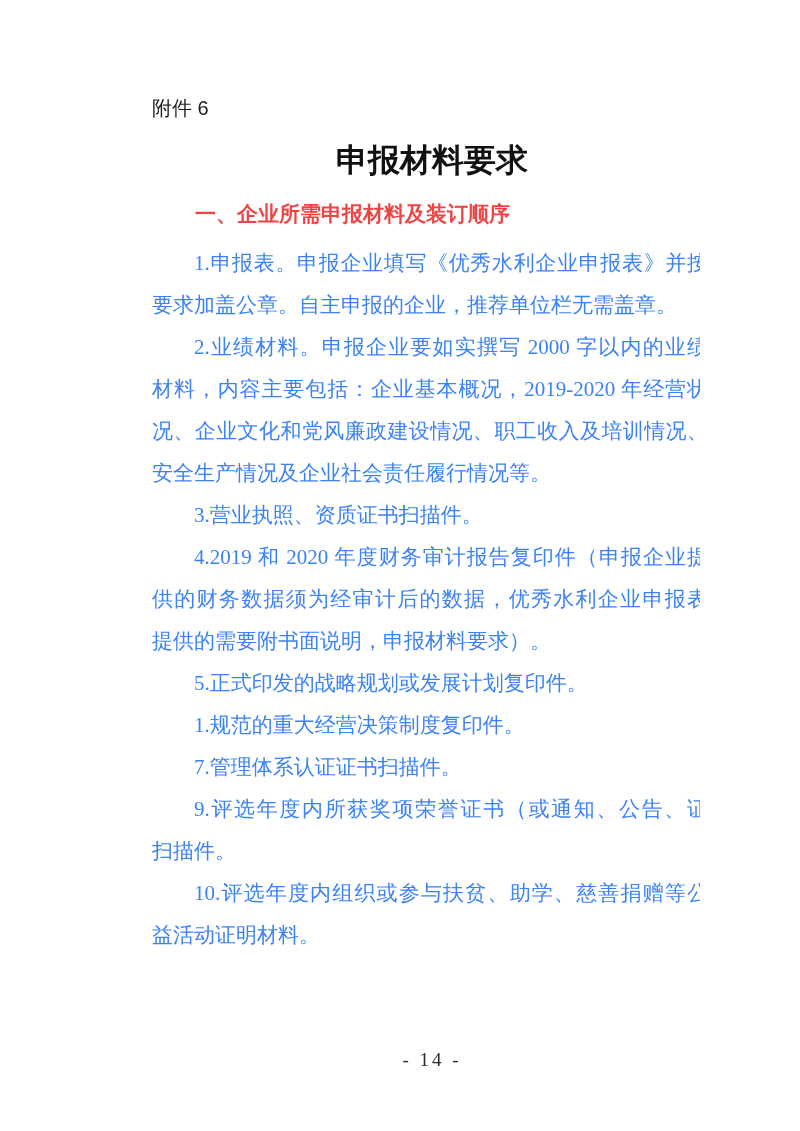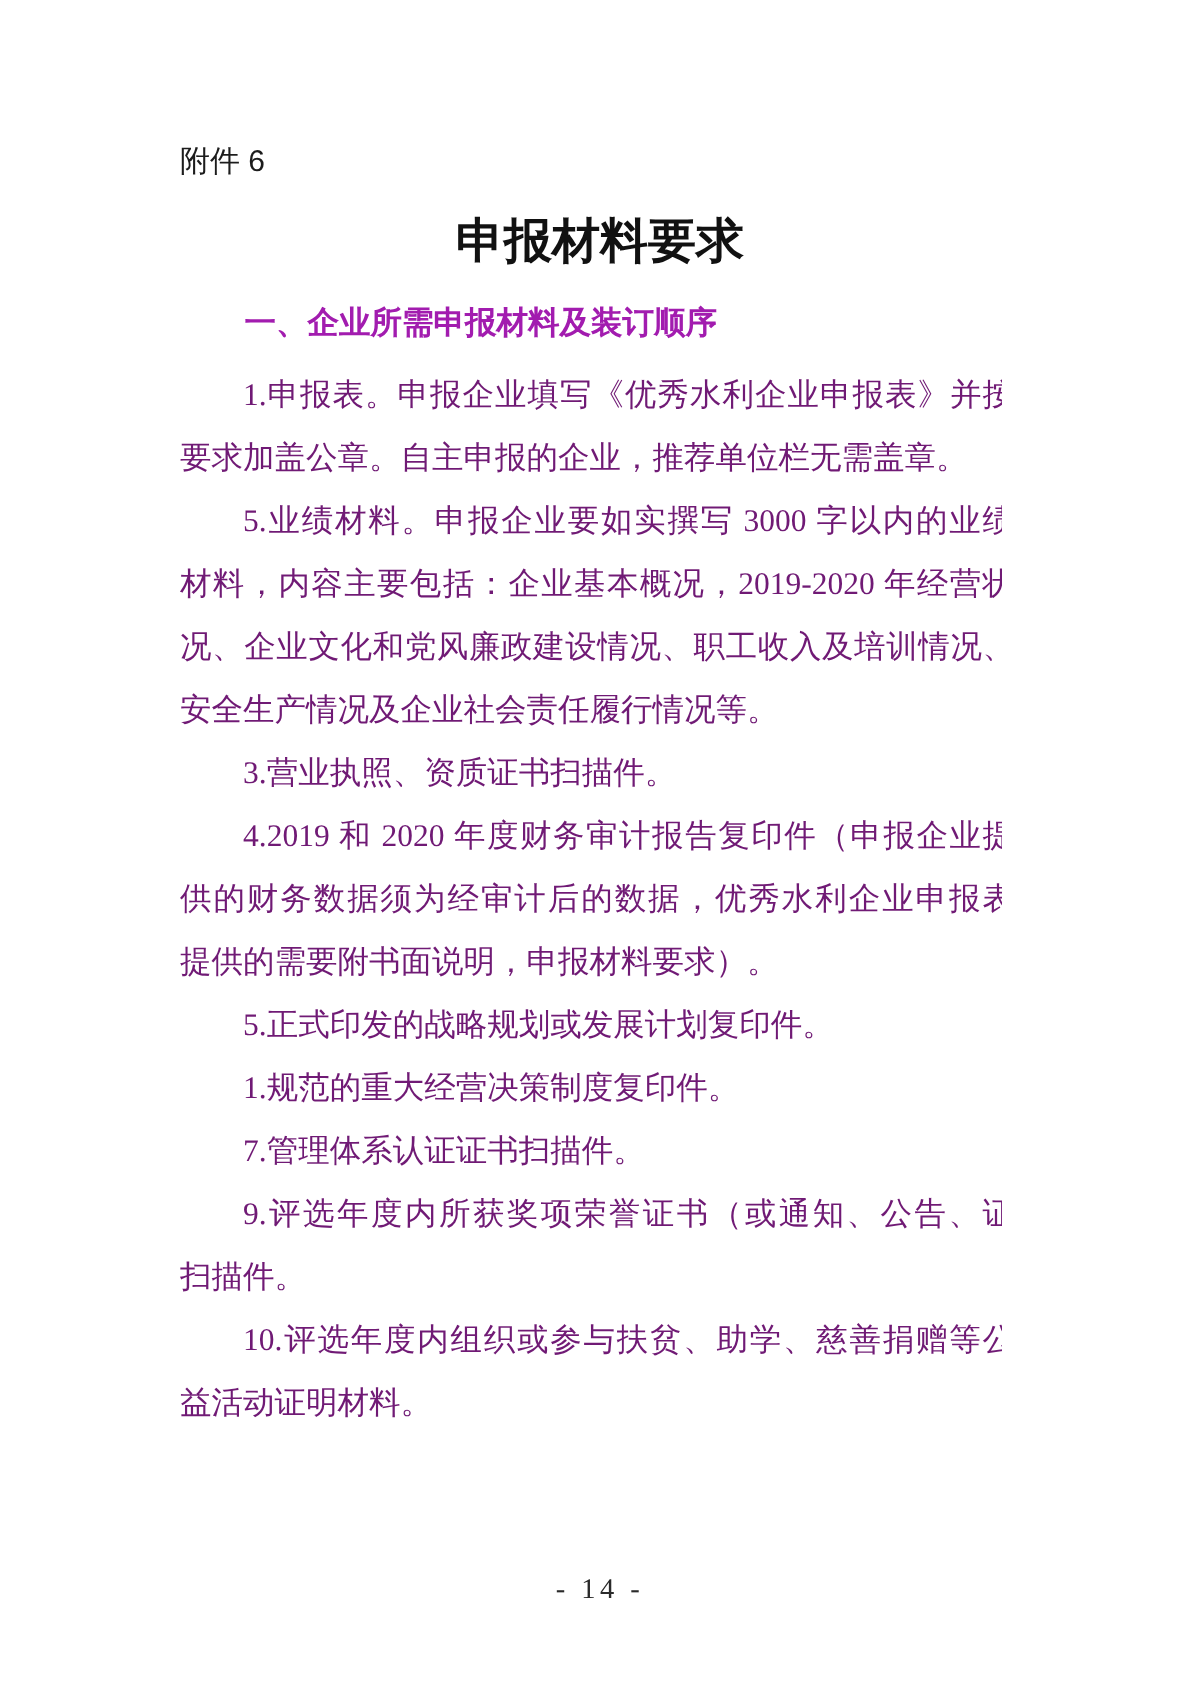--- a/index.html
+++ b/index.html
@@ -5,20 +5,21 @@
   * { margin: 0; padding: 0; box-sizing: border-box; }
   html, body { background: #ffffff; }
   .page {
     position: relative;
     width: 668px;
     height: 1131px;
     background: #ffffff;
     overflow: hidden;
     color: #1c1c1c;
     font-family: "Liberation Serif", "DejaVu Serif", serif;
+    margin-left: 32px;
   }
   .attachment-label {
     position: absolute;
     left: 120px;
     top: 93px;
     font-family: "Liberation Sans", "DejaVu Sans", sans-serif;
     font-size: 20px;
     line-height: 30px;
     color: #1c1c1c;
   }
@@ -33,41 +34,41 @@
     font-size: 32px;
     line-height: 44px;
     color: #111111;
   }
   .section-heading {
     position: absolute;
     left: 120px;
     top: 196px;
     width: 560px;
     text-indent: 43px;
-    font-family: Liberation Sans, sans-serif;
+    font-family: Liberation Mono, monospace;
     font-weight: 700;
     font-size: 21px;
     line-height: 40px;
-    color: #a21caf;
+    color: #ef4444;
   }
   .body-text {
     position: absolute;
     left: 120px;
     top: 242px;
     width: 556px;
   }
   .ln {
     width: 556px;
     height: 42px;
     font-size: 21px;
     line-height: 42px;
     text-align: justify;
     text-align-last: left;
     white-space: nowrap;
-    color: #701a75;
+    color: #3b82f6;
   }
   .ln.just { text-align-last: justify; white-space: normal; overflow: hidden; }
   .ln.indent { text-indent: 2em; }
   .page-number {
     position: absolute;
     left: 0;
     top: 1046px;
     width: 800px;
     text-align: center;
     font-size: 19px;
@@ -85,21 +86,21 @@
 
   <h1 class="doc-title">申报材料要求</h1>
 
   <div class="section-heading">一、企业所需申报材料及装订顺序</div>
 
   <div class="body-text">
 
     <div class="ln indent just">1.申报表。申报企业填写《优秀水利企业申报表》并按</div>
     <div class="ln">要求加盖公章。自主申报的企业，推荐单位栏无需盖章。</div>
 
-    <div class="ln indent just">5.业绩材料。申报企业要如实撰写 3000 字以内的业绩</div>
+    <div class="ln indent just">2.业绩材料。申报企业要如实撰写 2000 字以内的业绩</div>
     <div class="ln just">材料，内容主要包括：企业基本概况，2019-2020 年经营状</div>
     <div class="ln just">况、企业文化和党风廉政建设情况、职工收入及培训情况、</div>
     <div class="ln">安全生产情况及企业社会责任履行情况等。</div>
 
     <div class="ln indent">3.营业执照、资质证书扫描件。</div>
 
     <div class="ln indent just">4.2019 和 2020 年度财务审计报告复印件（申报企业提</div>
     <div class="ln just">供的财务数据须为经审计后的数据，优秀水利企业申报表</div>
     <div class="ln">提供的需要附书面说明，申报材料要求）。</div>
 

